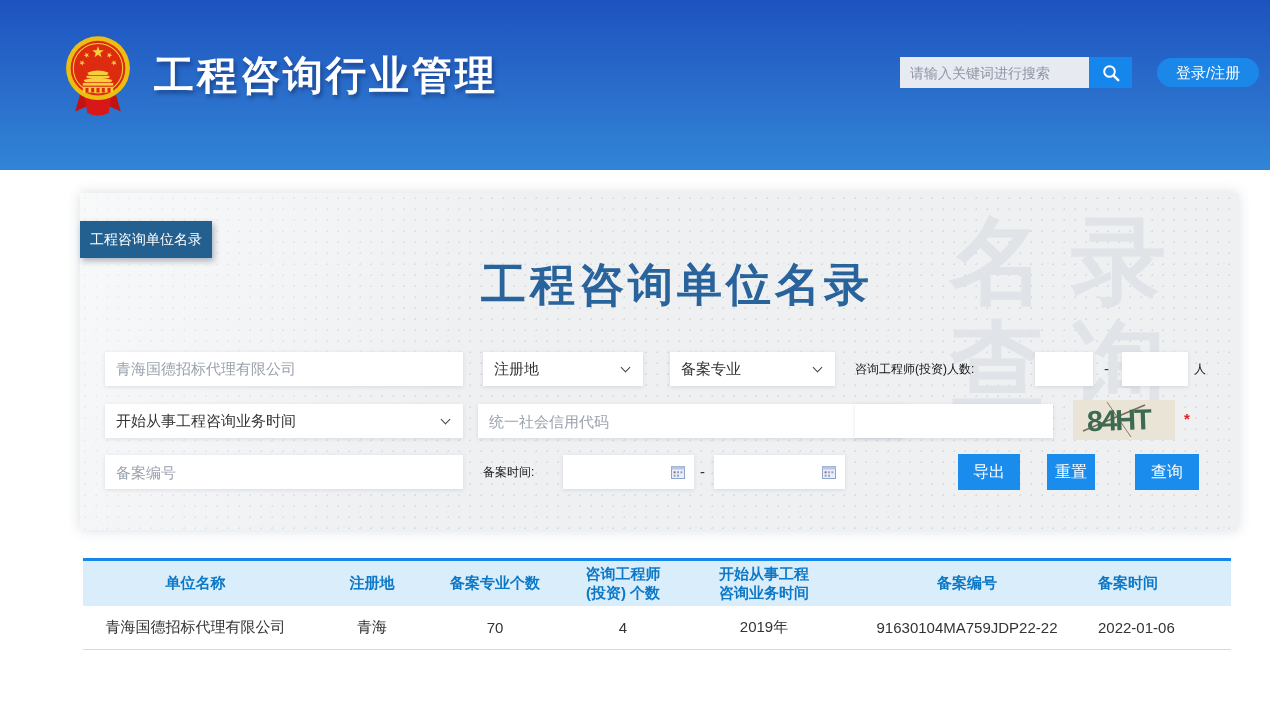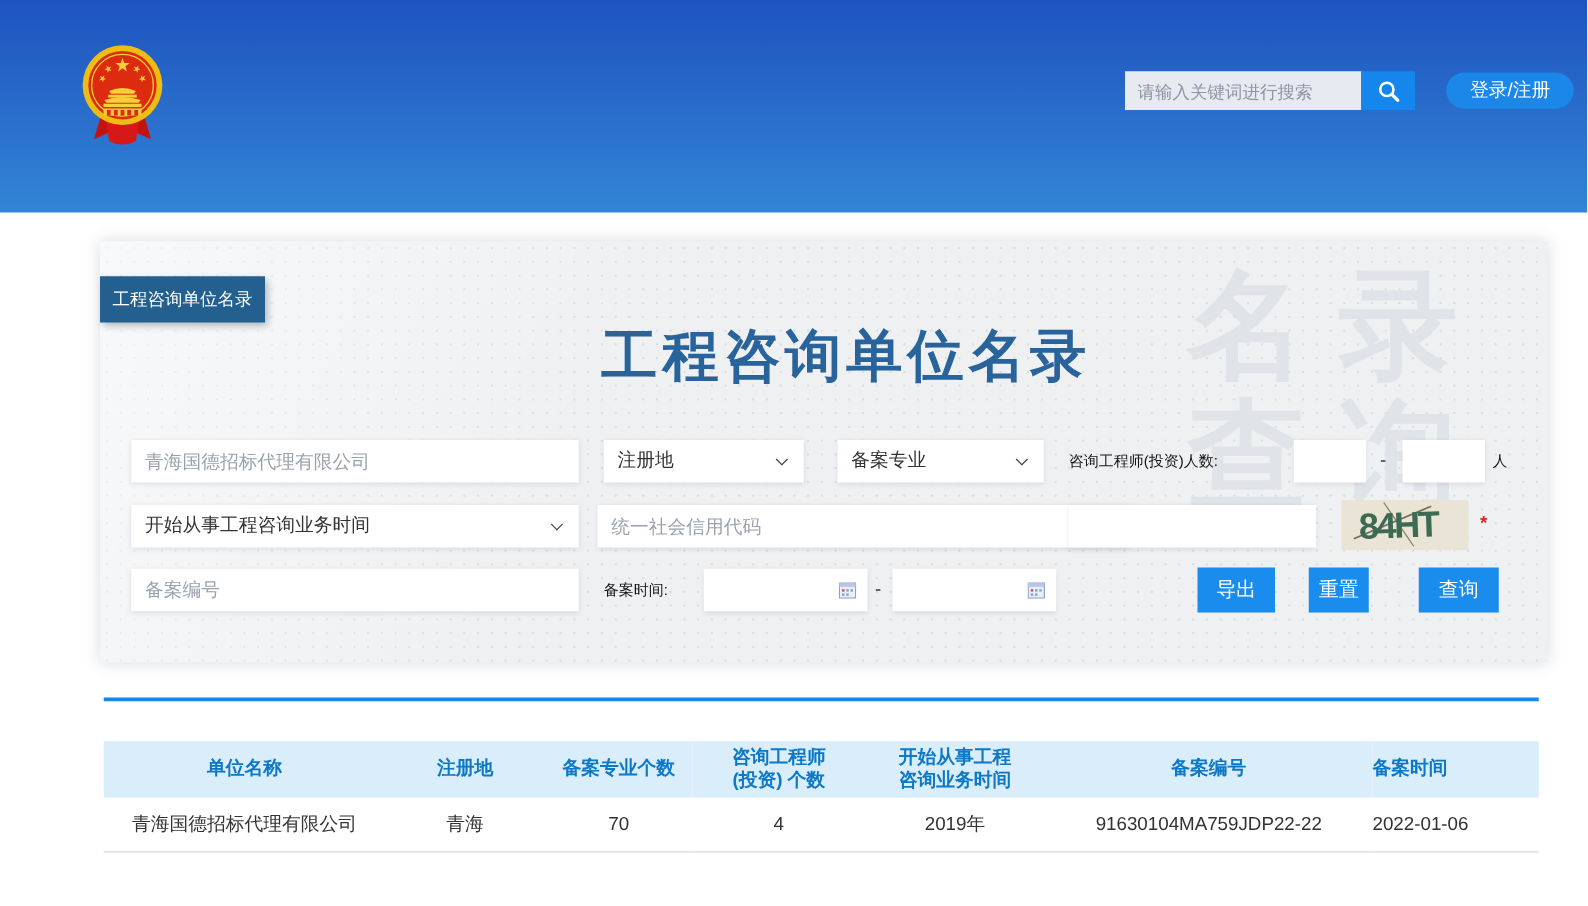--- a/index.html
+++ b/index.html
@@ -81,21 +81,21 @@
 
   .fbtn { position:absolute; top:261px; height:36px; background:#1a8cee; border:none;
           color:#fff; font-size:16px; cursor:pointer; z-index:1; font-family:inherit; }
   .btn-export { left:878px; width:62px; }
   .btn-reset  { left:967px; width:48px; }
   .btn-query  { left:1055px; width:64px; }
 
   
   .table-wrap { position:absolute; left:83px; top:558px; width:1148px;
                 border-top:3px solid #1586ea; }
-  table { width:100%; border-collapse:collapse; table-layout:fixed;margin-top:32px; }
+  table { width:100%; border-collapse:collapse; table-layout:fixed; }
   thead th { background:#d9edfb; color:#0d78c6; font-size:15px; font-weight:bold;
              height:45px; text-align:center; vertical-align:middle; white-space:pre-line;
              line-height:1.25; }
   tbody td { background:#fff; color:#333; font-size:15px; height:43px; text-align:center;
              vertical-align:middle; border-bottom:1px solid #d9d9d9;
              overflow:hidden; text-overflow:ellipsis; white-space:nowrap; }
   th.col-right, td.col-right { text-align:left; padding-right:12px; }
 </style>
 </head>
 <body>
@@ -120,20 +120,21 @@
       <path d="M31,62.5 Q50,56.5 69,62.5 L67,65.5 L33,65.5 Z" fill="#f6cf3a"></path>
       <rect x="30" y="66.5" width="40" height="3.5" fill="#f6cf3a"></rect>
       <rect x="30" y="71.5" width="40" height="7.5" fill="#f6cf3a"></rect>
       <rect x="33.5" y="73" width="4" height="6" fill="#dd2b10"></rect>
       <rect x="41" y="73" width="4" height="6" fill="#dd2b10"></rect>
       <rect x="48" y="73" width="4" height="6" fill="#dd2b10"></rect>
       <rect x="55" y="73" width="4" height="6" fill="#dd2b10"></rect>
       <rect x="62.5" y="73" width="4" height="6" fill="#dd2b10"></rect>
     </svg>
 
+    <div class="site-title">工程咨询行业管理</div>
 
     <div class="hdr-search">
       <input type="text" placeholder="请输入关键词进行搜索" style="">
       <button class="search-btn">
         <svg width="20" height="20" viewBox="0 0 20 20">
           <circle cx="8.5" cy="8.5" r="5.3" fill="none" stroke="#fff" stroke-width="2"></circle>
           <line x1="12.6" y1="12.6" x2="17.2" y2="17.2" stroke="#fff" stroke-width="2.6" stroke-linecap="round"></line>
         </svg>
       </button>
     </div>

